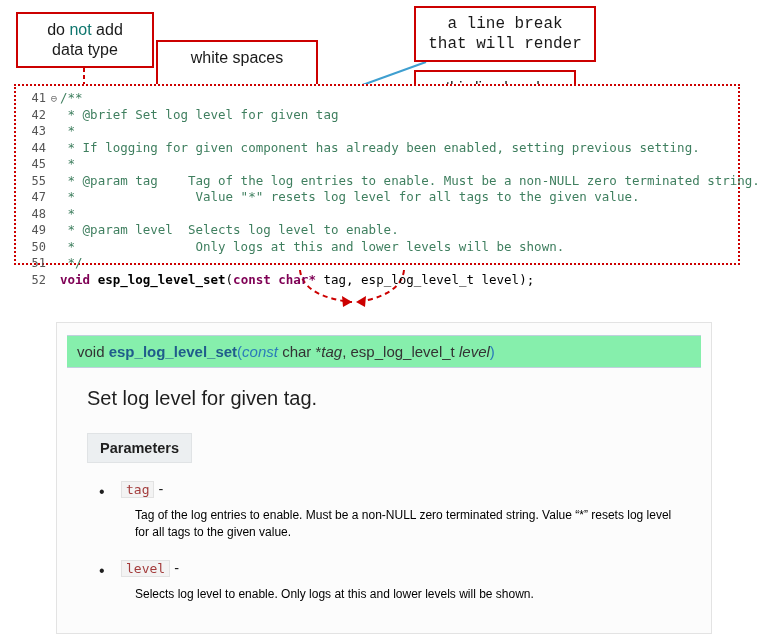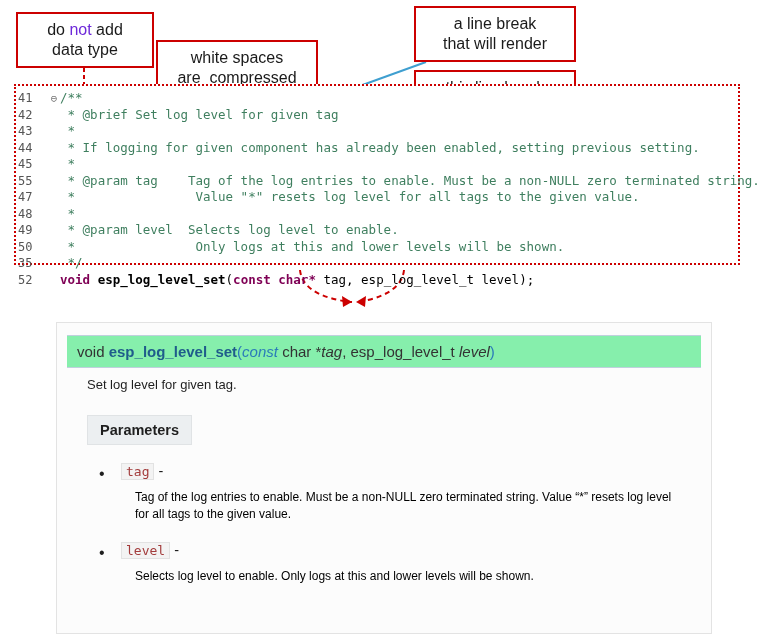--- a/index.html
+++ b/index.html
@@ -21,26 +21,26 @@
     border: 2px solid #cc0000;
     background: #ffffff;
     color: #1a1a1a;
     font-size: 16px;
     line-height: 1.25;
     text-align: center;
     padding: 6px 8px;
     box-sizing: border-box;
   }
   .callout .hl {
-    color: #6d28d9;
+    color: #0f766e;
   }
 
   #callout-datatype { left: 16px;  top: 12px;  width: 138px; height: 56px; }
   #callout-spaces   { left: 156px; top: 40px;  width: 162px; height: 56px; }
-  #callout-break-yes{ left: 414px; top: 6px;   width: 162px; height: 56px; }
+  #callout-break-yes{ left: 414px; top: 6px;   width: 182px; height: 56px; font-family: Liberation Mono, monospace; }
   #callout-break-no { left: 414px; top: 70px;  width: 162px; height: 56px; }
 
   
   .connector {
     position: absolute;
     pointer-events: none;
   }
 
   
   #code-block {
@@ -58,21 +58,21 @@
     display: flex;
     align-items: baseline;
     font-family: "DejaVu Sans Mono", monospace;
     font-size: 12.5px;
     line-height: 15.5px;
     white-space: pre;
   }
   .gutter {
     width: 28px;
     min-width: 28px;
-    text-align: left;
+    text-align: right;
     color: #555555;
     font-family: "DejaVu Sans Mono", monospace;
     font-size: 12px;
     padding-right: 2px;
     user-select: none;
   }
   .fold {
     width: 12px;
     min-width: 12px;
     text-align: center;
@@ -104,22 +104,22 @@
     padding: 7px 10px;
     font-family: "Liberation Sans", sans-serif;
     font-size: 15px;
     color: #2b7bb9;
   }
   #doc-signature .sig-name { font-weight: bold; color: #1f5c8b; }
   #doc-signature .sig-kw { font-style: italic; color: #2b7bb9; }
   #doc-signature .sig-plain { color: #333333; font-weight: normal; }
   #doc-signature .sig-em { font-style: italic; color: #333333; }
   .doc-para {
-    margin: 8px 30px 0 30px;
-    font-size: 13px;
+    margin: 16px 30px 0 30px;
+    font-size: 20px;
     color: #1f1f1f;
     line-height: 1.45;
   }
   #params-header {
     margin: 20px 30px 0 30px;
     display: inline-block;
     background: #eceff1;
     border: 1px solid #e0e3e5;
     padding: 6px 12px;
     font-size: 14.5px;
@@ -175,21 +175,20 @@
   <polygon points="356,302 366,296 365,307" fill="#cc0000"></polygon>
 </svg>
 
 <div class="callout" id="callout-datatype">
   <span>do </span><span class="hl">not</span><span style="white-space:pre-line;"> add
 data type</span>
 </div>
 
 <div class="callout" id="callout-spaces">
   <div>white spaces</div>
-  <div style="white-space:pre;">are  compressed</div>
 </div>
 
 <div class="callout" id="callout-break-yes">
   <div>a line break</div>
   <div>that will render</div>
 </div>
 
 <div class="callout" id="callout-break-no">
   <span style="white-space:pre-line;">this line break
 will </span><span class="hl">not</span><span> render</span>
@@ -251,21 +250,21 @@
     <span class="code-text"> * @param level  Selects log level to enable.</span>
   </div>
 
   <div class="code-line">
     <span class="gutter">50</span>
     <span class="fold"></span>
     <span class="code-text"> *                Only logs at this and lower levels will be shown.</span>
   </div>
 
   <div class="code-line">
-    <span class="gutter">35</span>
+    <span class="gutter">51</span>
     <span class="fold"></span>
     <span class="code-text"> */</span>
   </div>
 
   <div class="code-line">
     <span class="gutter">52</span>
     <span class="fold"></span>
     <span class="code-text"><span class="kw">void</span><span class="pl"> </span><span class="pl" style="font-weight:bold;">esp_log_level_set</span><span class="pl">(</span><span class="kw">const</span><span class="kw"> char* </span><span class="pl">tag</span><span class="pl">, </span><span class="pl">esp_log_level_t</span><span class="pl"> level</span><span class="pl">);</span></span>
   </div>
 

